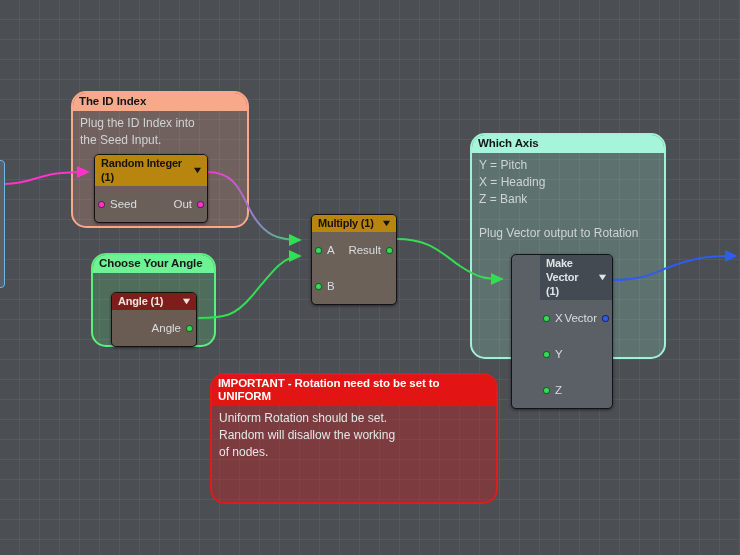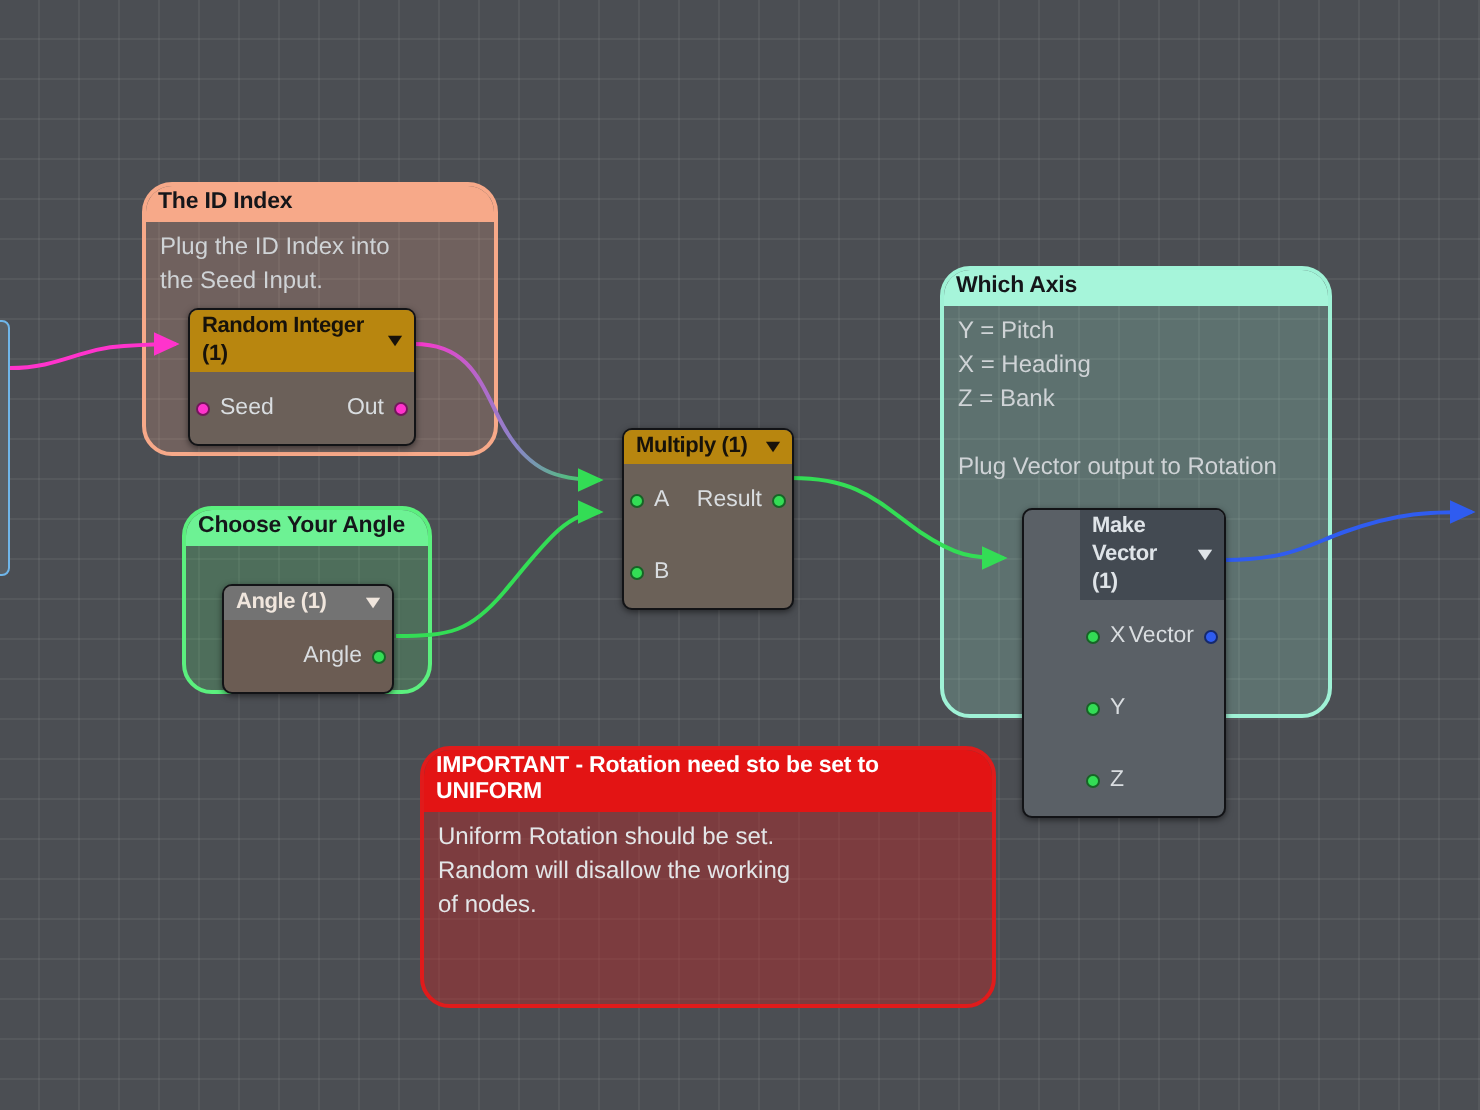--- a/index.html
+++ b/index.html
@@ -150,21 +150,21 @@
     left: 94px; top: 154px; width: 114px;
     background: #6b6059;
   }
   #node-random-integer .node-header { background: #b8860f; color: #17120a; }
 
   
   #node-angle {
     left: 111px; top: 292px; width: 86px;
     background: #6b5c53;
   }
-  #node-angle .node-header { background: #737373; color: #f0e6dd; }
+  #node-angle .node-header { background: #7f1d1d; color: #f0e6dd; }
 
   
   #node-multiply {
     left: 311px; top: 214px; width: 86px;
     background: #6b6158;
   }
   #node-multiply .node-header { background: #b8860f; color: #17120a; }
 
   
   #node-make-vector {

